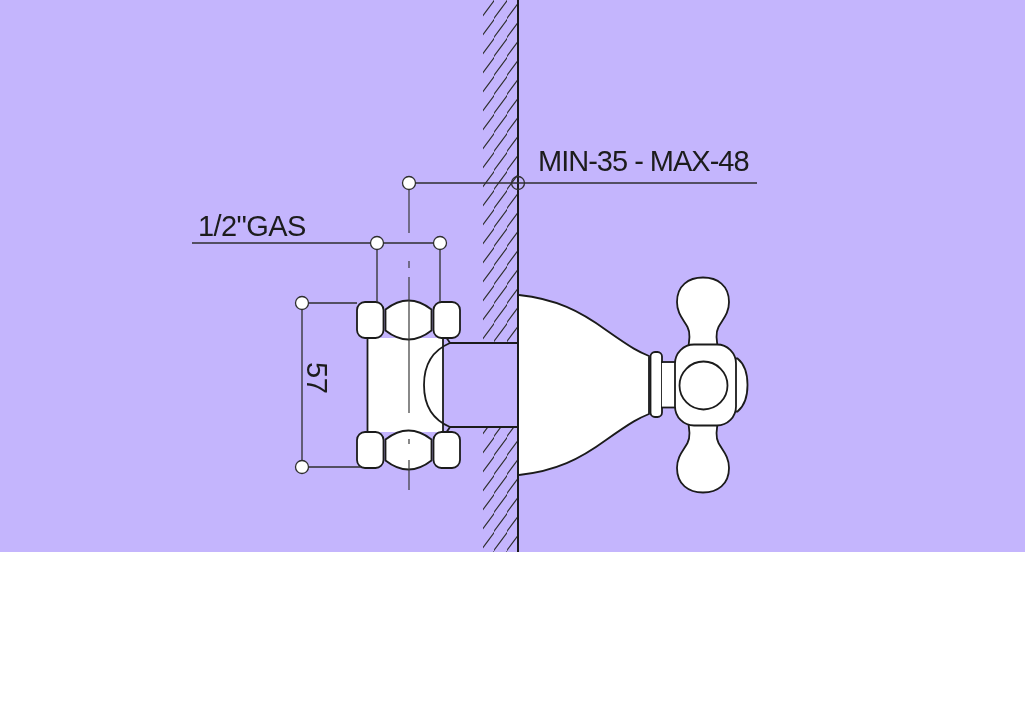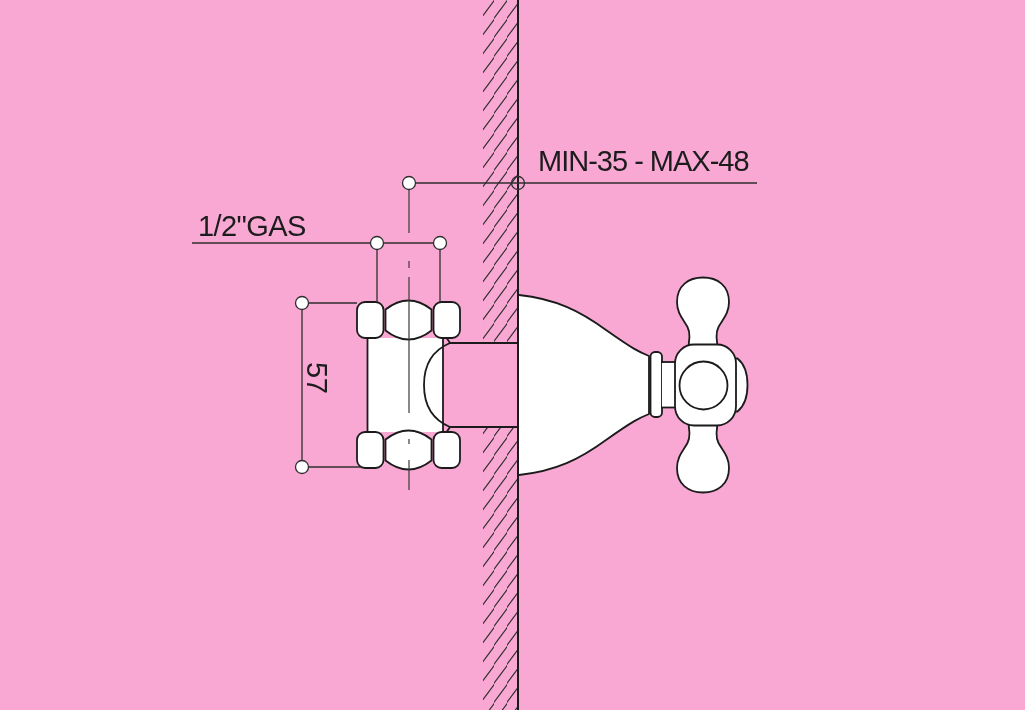--- a/index.html
+++ b/index.html
@@ -4,22 +4,22 @@
 <style>
   html, body {
     margin: 0;
     padding: 0;
     background: #ffffff;
     font-family: "Liberation Sans", "DejaVu Sans", sans-serif;
   }
   .canvas {
     position: relative;
     width: 1025px;
-    height: 710px;
-    background: #f9a8d4;
+    height: 552px;
+    background: #c4b5fd;
     overflow: hidden;
   }
   .canvas svg {
     position: absolute;
     left: 0;
     top: 0;
   }
   .dim-label {
     position: absolute;
     color: #1c1c1c;

